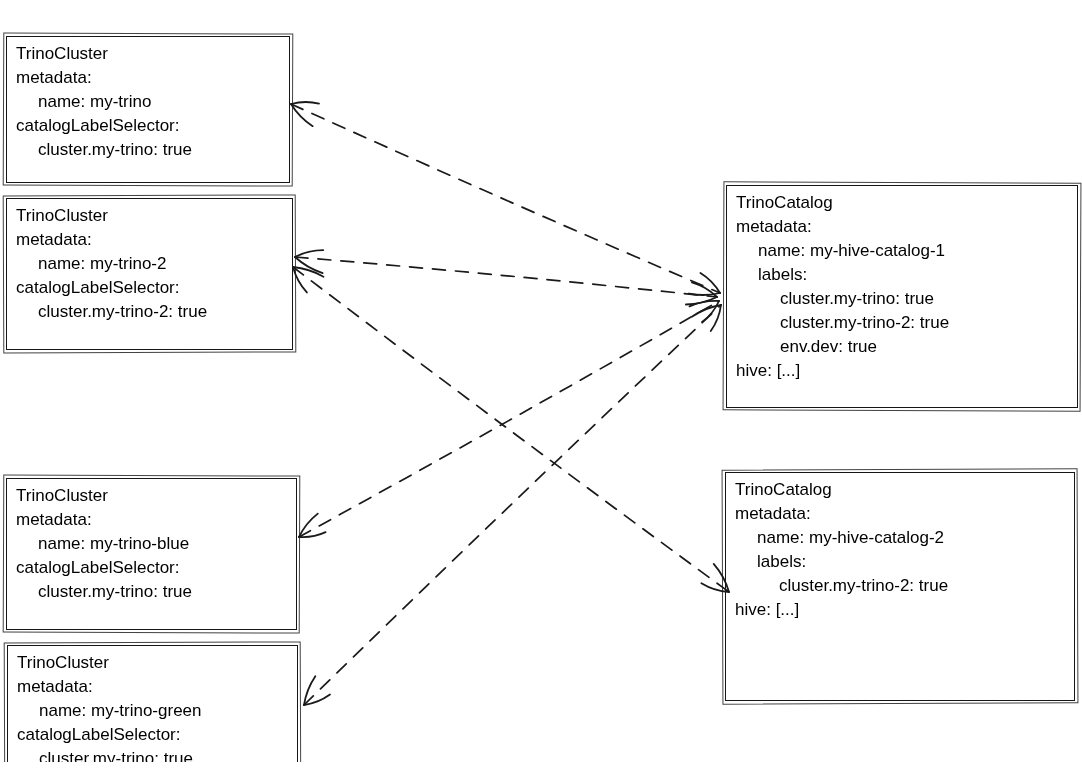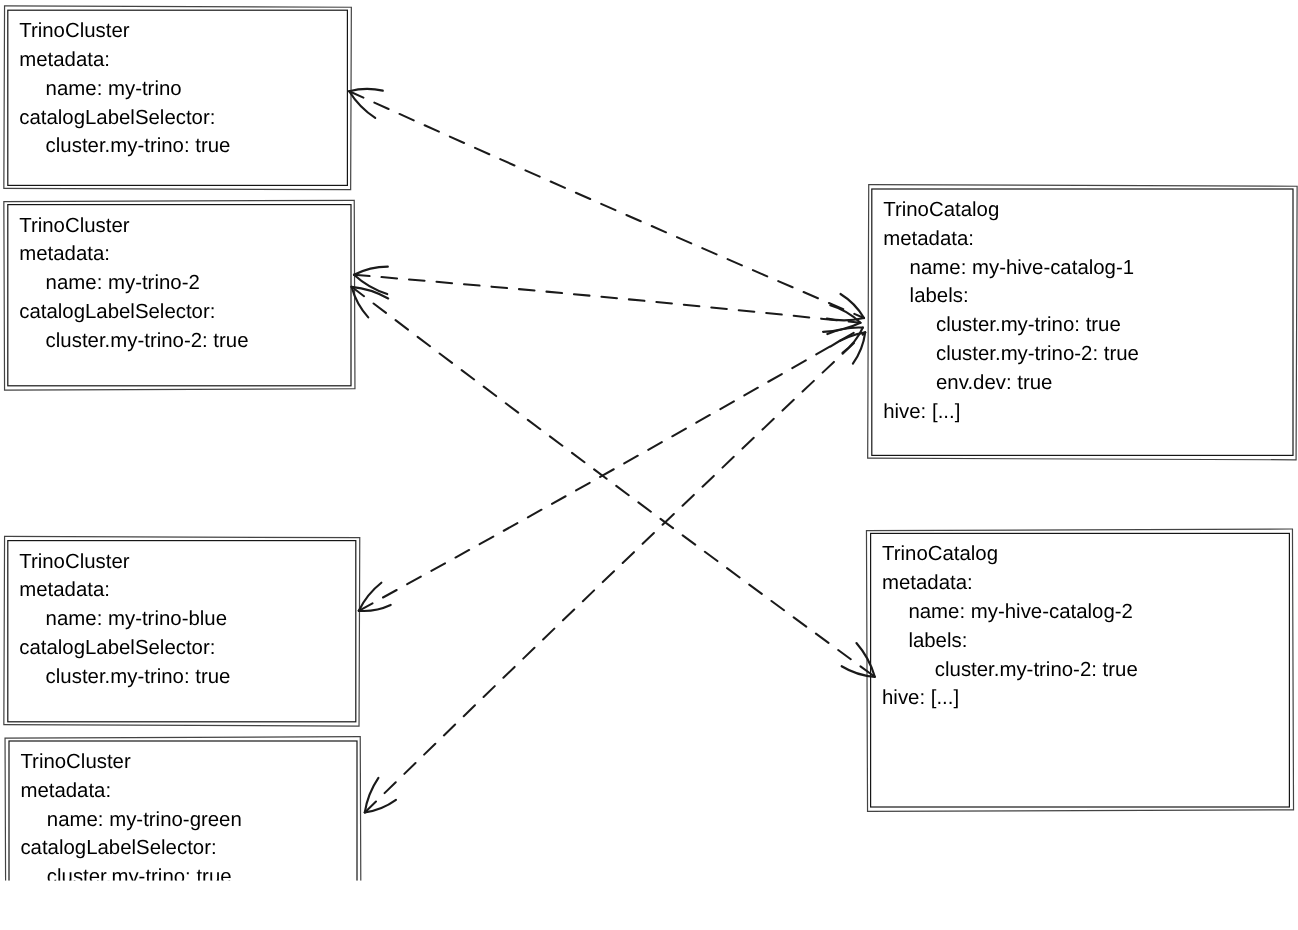--- a/index.html
+++ b/index.html
@@ -8,20 +8,21 @@
     background: #ffffff;
   }
   #canvas {
     position: relative;
     width: 1082px;
     height: 734px;
     background: #ffffff;
     overflow: hidden;
     font-family: "Liberation Sans", "DejaVu Sans", sans-serif;
     color: #000000;
+    margin-top: 28px;
   }
   .node {
     position: absolute;
     background: #ffffff;
     border: 1.7px solid #161616;
     box-sizing: border-box;
     padding: 5px 9px;
     font-size: 17px;
     line-height: 24px;
     white-space: pre;

